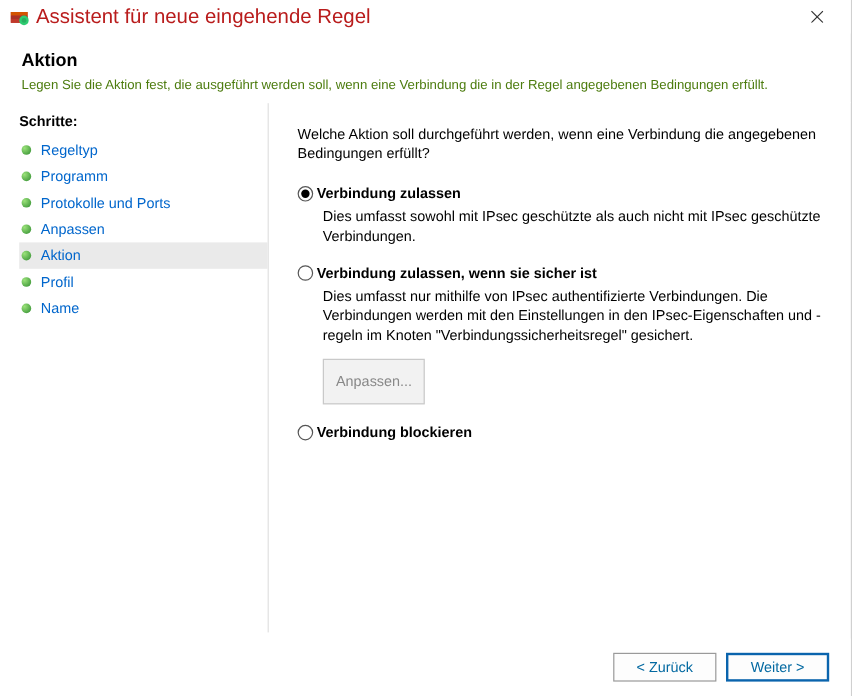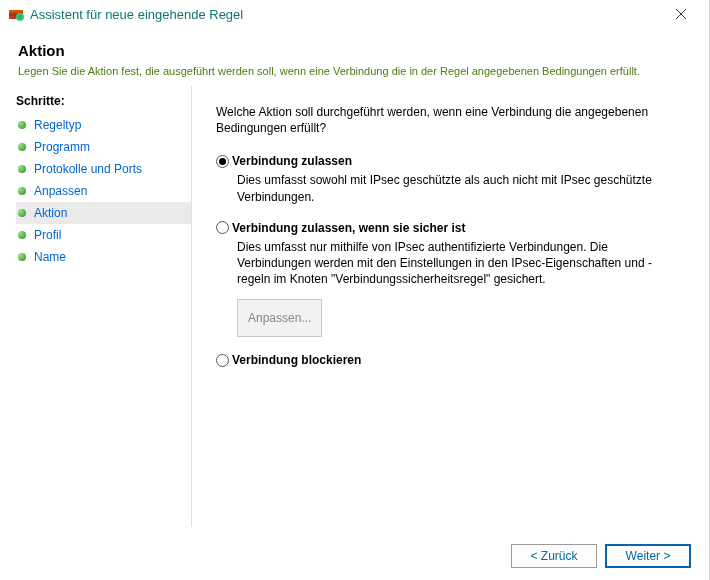--- a/index.html
+++ b/index.html
@@ -23,22 +23,22 @@
     background: #fff;
   }
   .titlebar .app-icon {
     width: 16px; height: 16px;
     margin-right: 6px;
     display: inline-flex;
     align-items: center; justify-content: center;
   }
   .titlebar .title {
     flex: 1;
-    color: #0f766e;
-    font-size: 13px;
+    color: #b91c1c;
+    font-size: 17px;
   }
   .titlebar .close-btn {
     width: 40px; height: 28px;
     display: flex; align-items: center; justify-content: center;
     color: #333;
   }
   .header {
     padding: 14px 18px 8px 18px;
   }
   .header h1 {
@@ -50,21 +50,21 @@
   .header .subtitle {
     font-size: 11px;
     color: #4d7c0f;
   }
   .body {
     display: flex;
     height: calc(100% - 28px - 62px - 48px);
     border-top: 1px solid #fff;
   }
   .sidebar {
-    width: 192px;
+    width: 224px;
     padding: 8px 0 0 16px;
     background: #fff;
     border-right: 1px solid #e0e0e0;
   }
   .sidebar .steps-title {
     font-weight: 700;
     font-size: 12px;
     margin-bottom: 6px;
     color: #000;
   }

